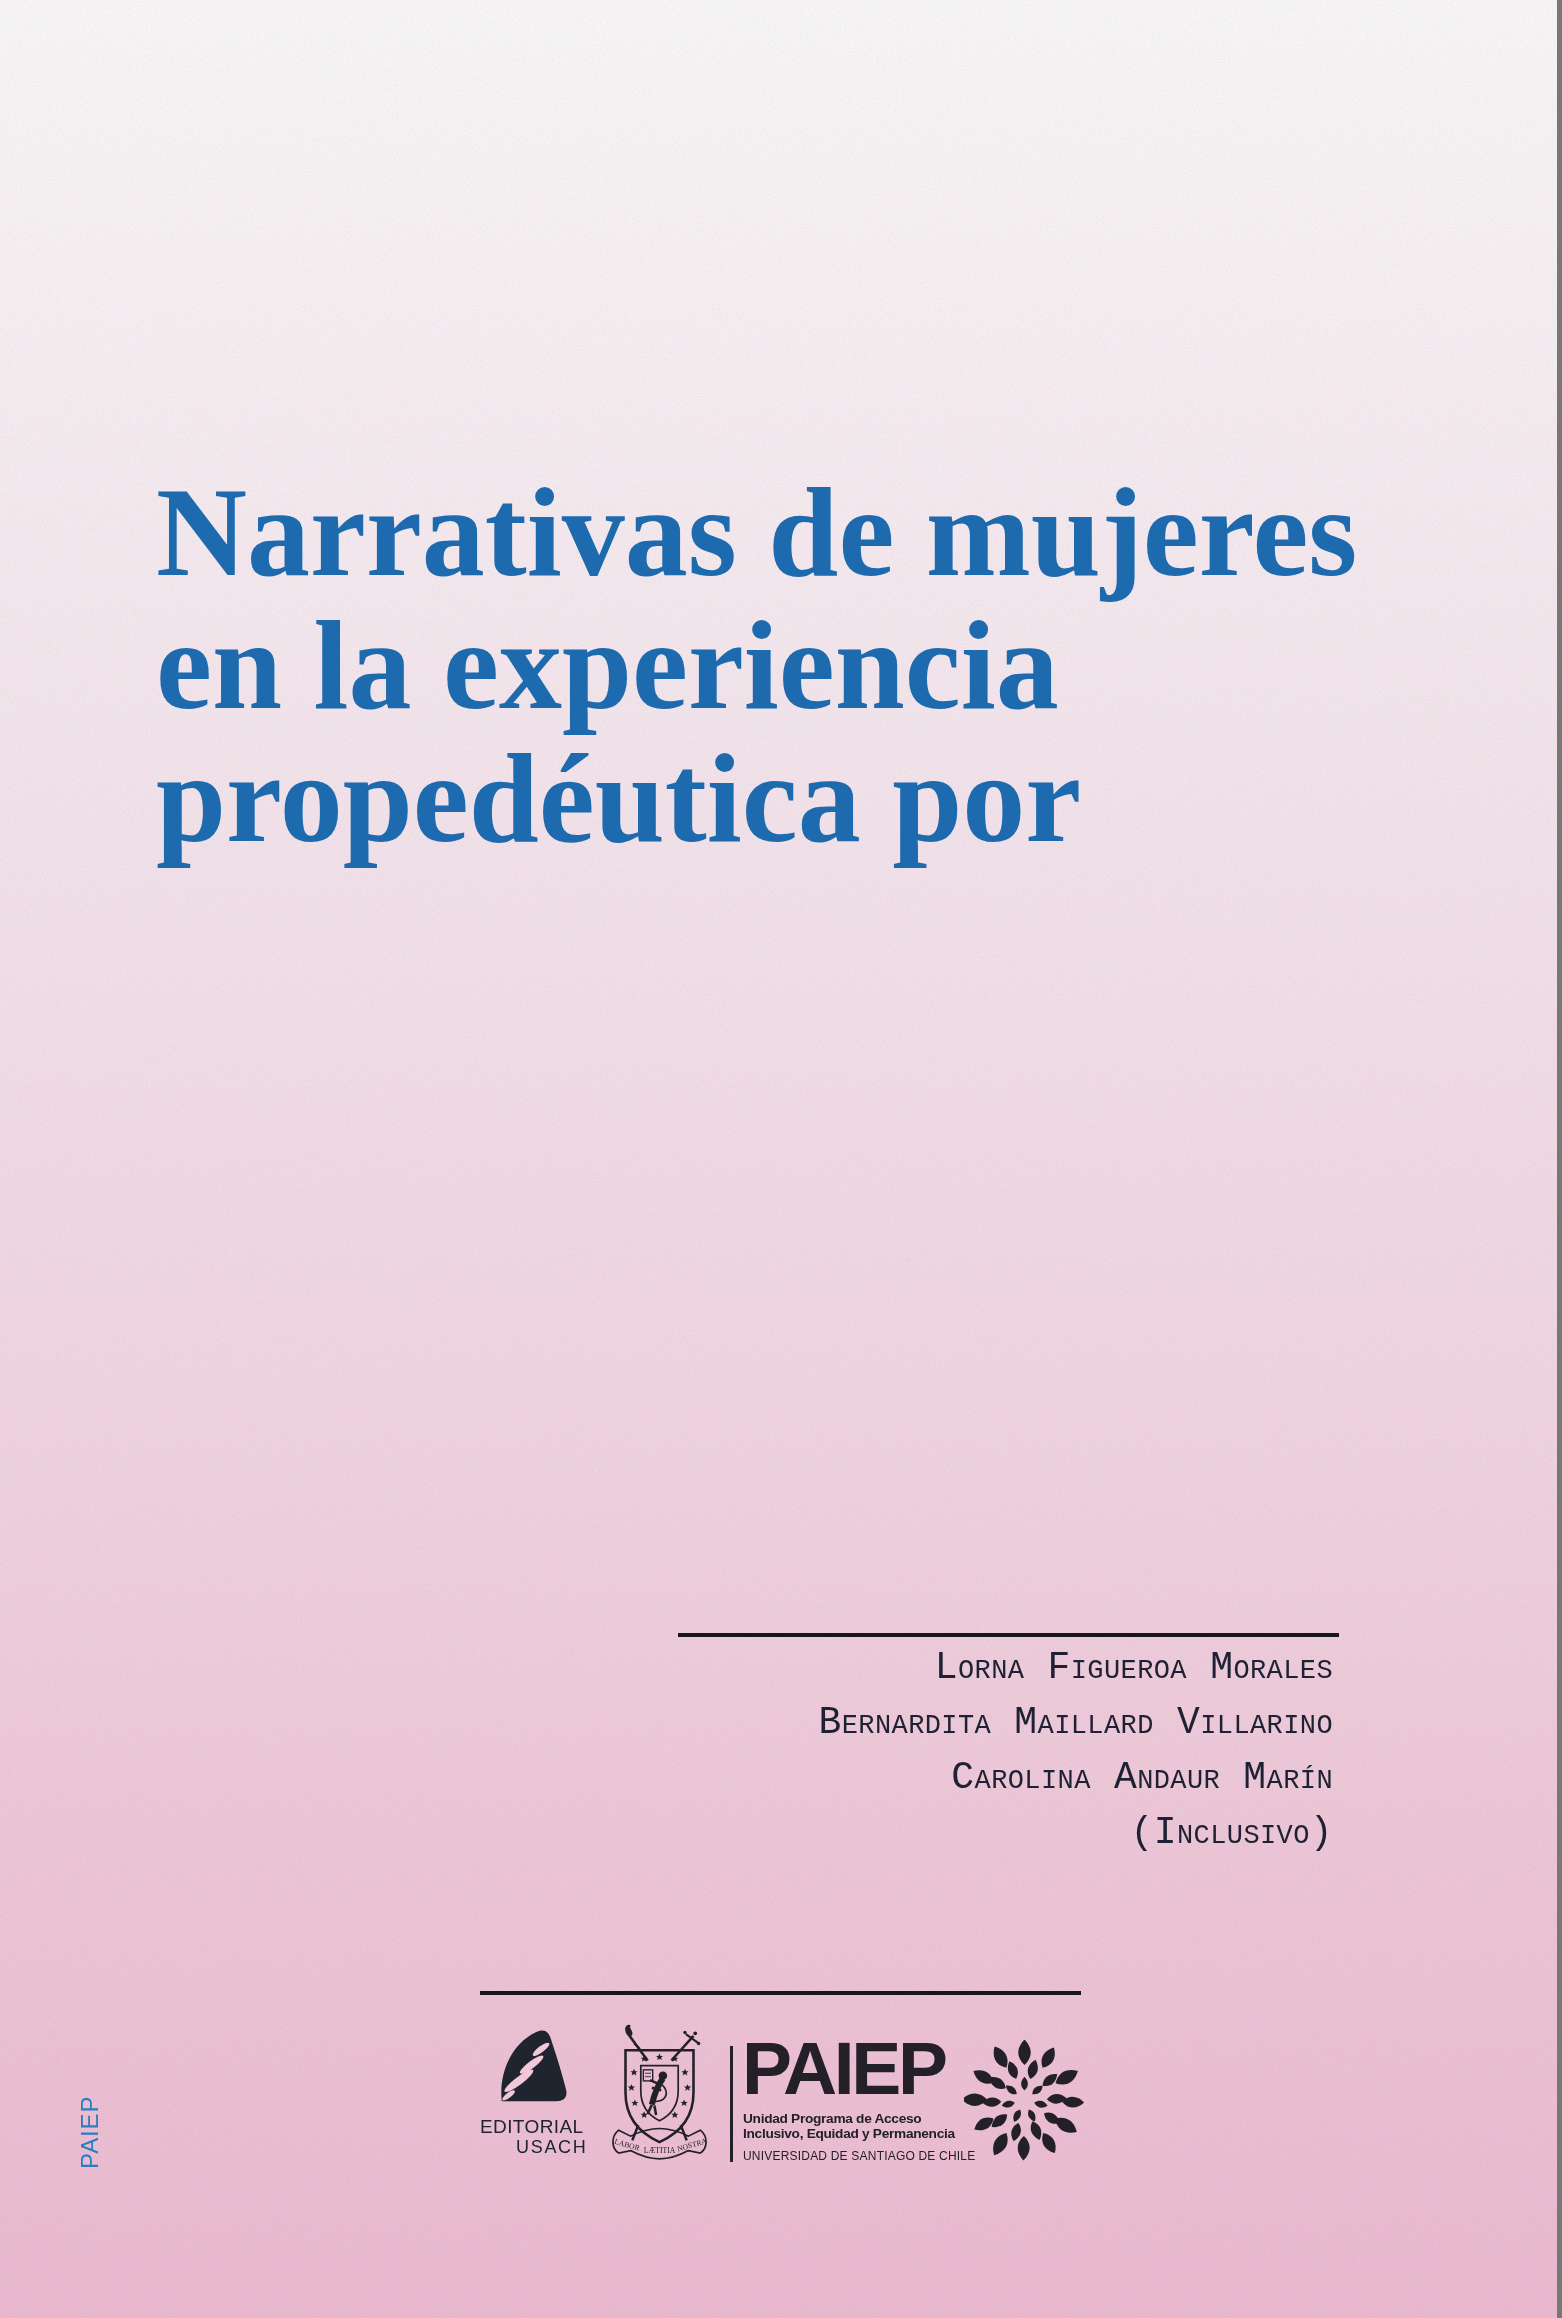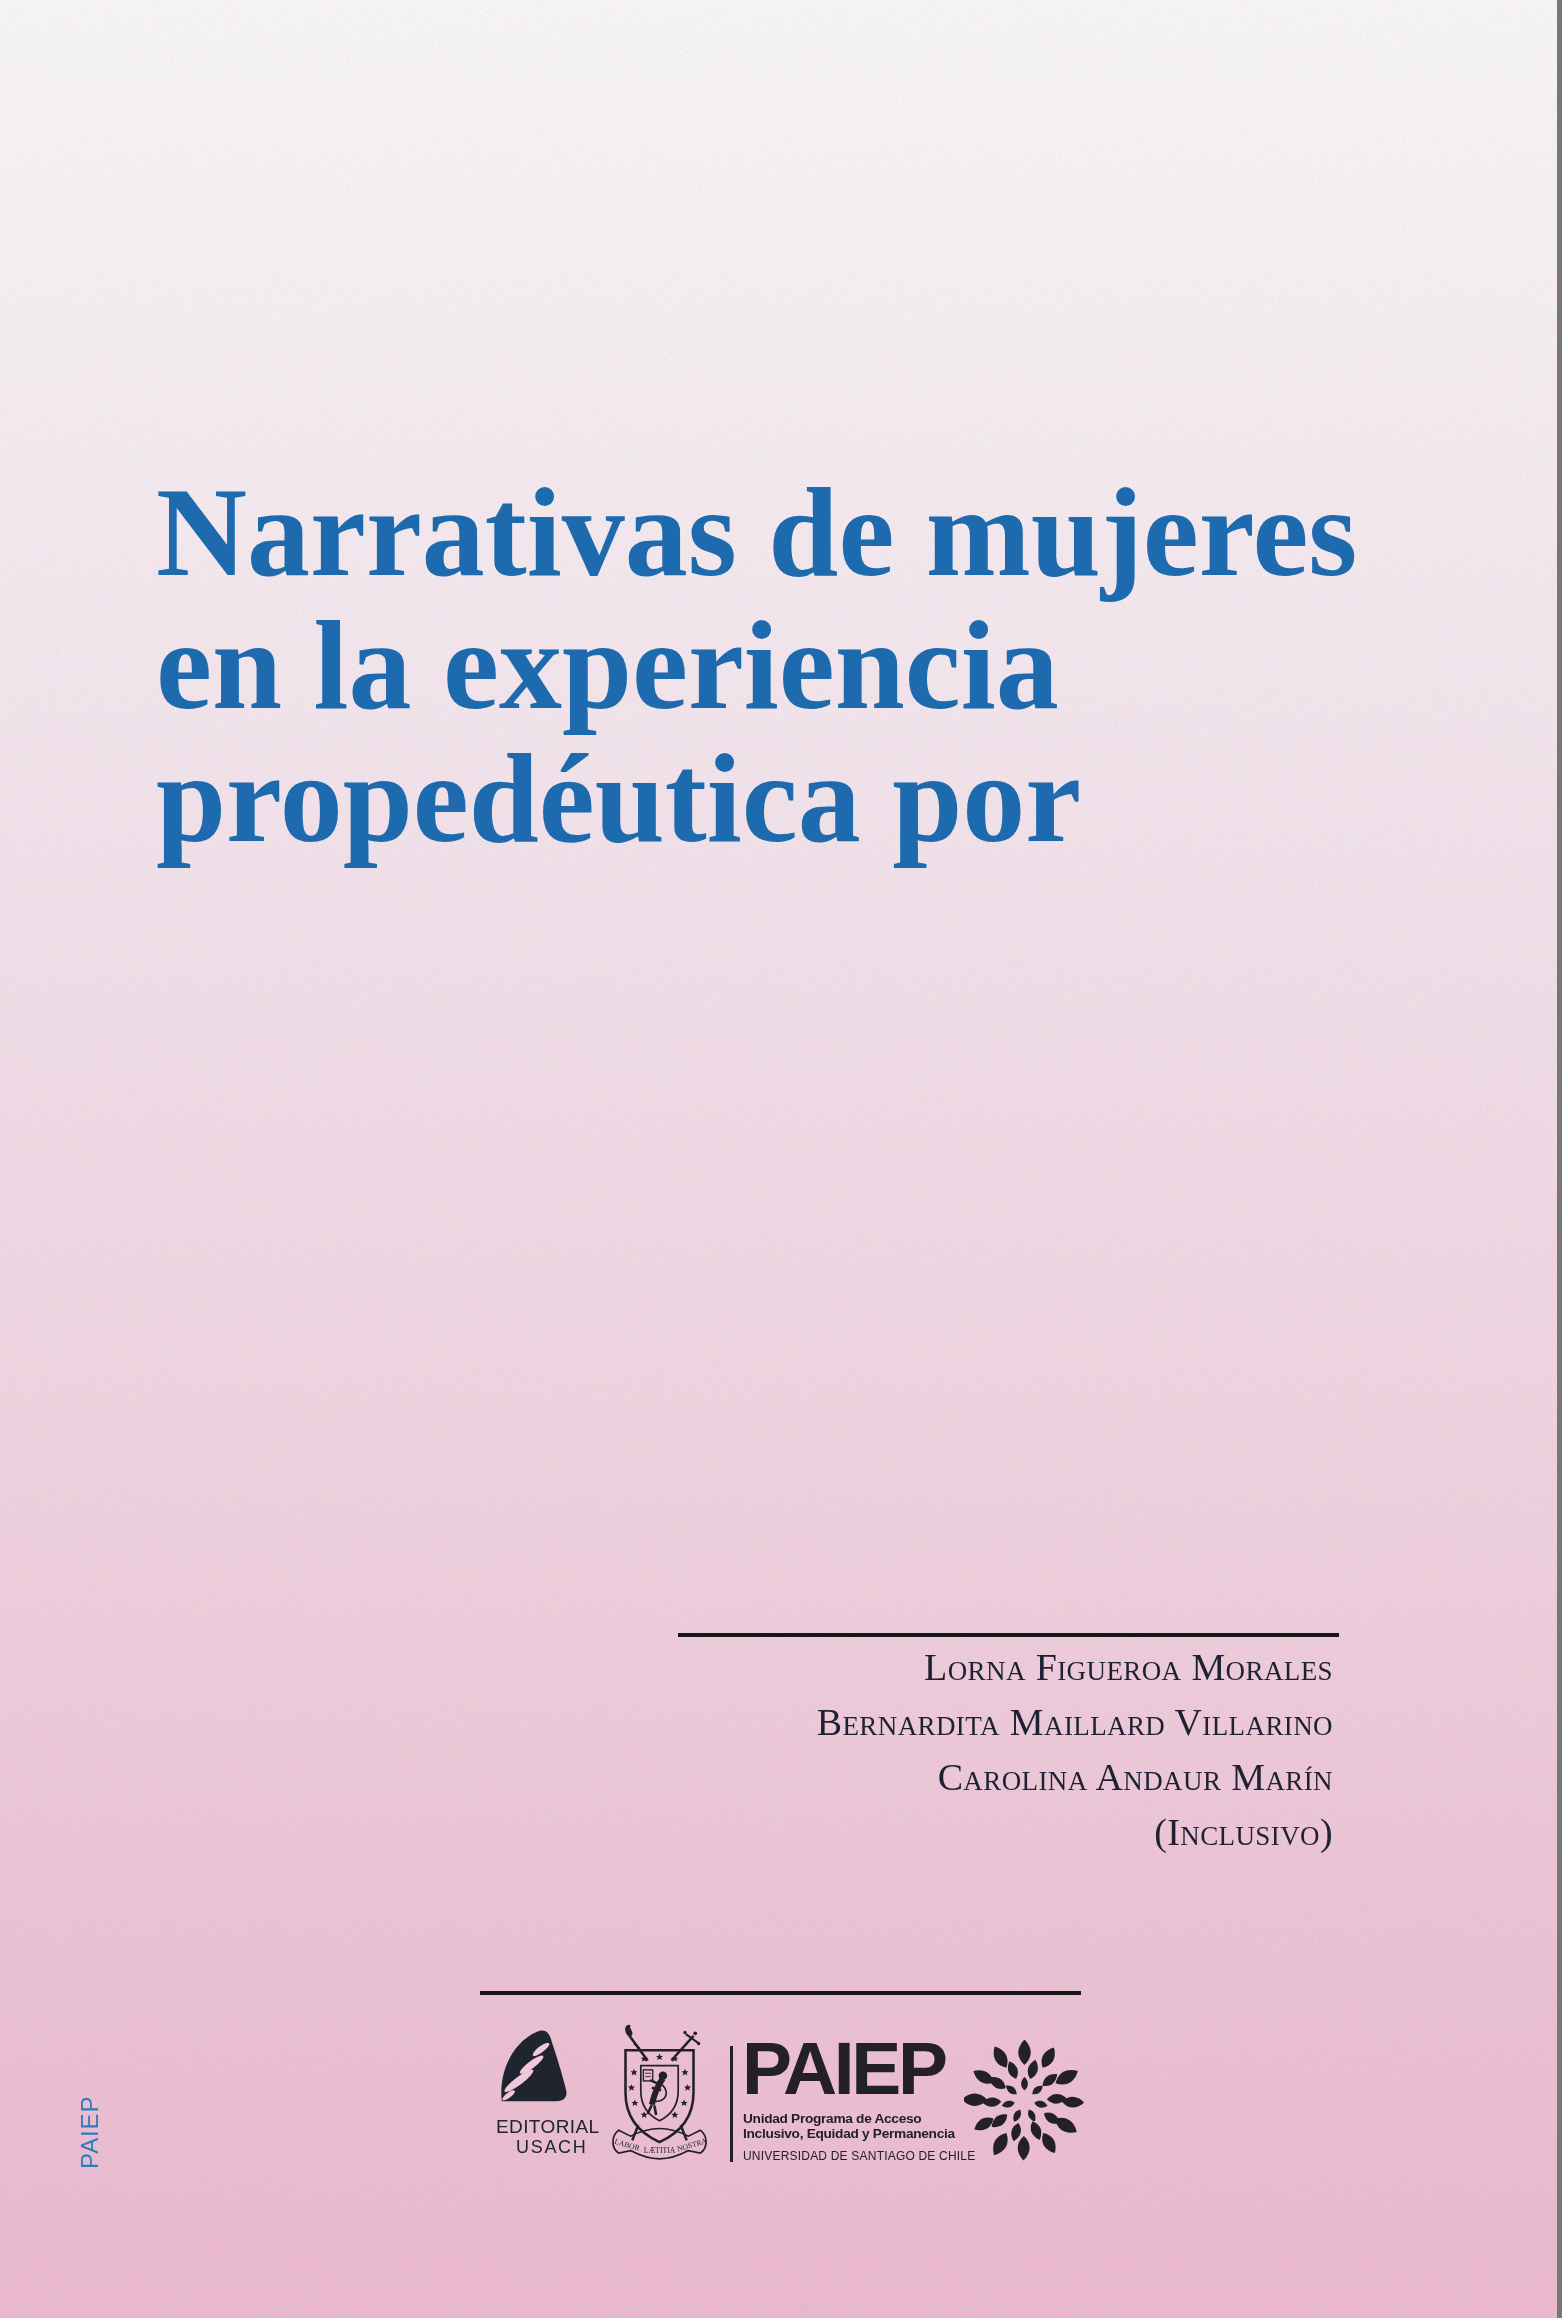--- a/index.html
+++ b/index.html
@@ -16,24 +16,24 @@
   }
   .subtitle{
     position:absolute;left:159px;top:876px;
     font-style:italic;font-weight:normal;font-size:90px;line-height:154px;
     color:#2271ae;white-space:nowrap;
   }
   .rule{position:absolute;background:#171717;}
   .editors{
     position:absolute;right:224px;top:1640px;width:768px;
     text-align:right;font-variant:small-caps;
-    font-size:38px;line-height:55px;letter-spacing:0.4px;color:#1e2133;
+    font-size:38px;line-height:55px;letter-spacing:0.4px;color:#1e2133;font-family:Liberation Mono, monospace;
   }
   .sans{font-family:"Liberation Sans",sans-serif;}
-  .ed-line1{position:absolute;left:496px;top:2116px;font-size:19px;letter-spacing:0.4px;color:#20242f;}
+  .ed-line1{position:absolute;left:480px;top:2116px;font-size:19px;letter-spacing:0.4px;color:#20242f;}
   .ed-line2{position:absolute;left:480px;top:2137px;font-size:18px;letter-spacing:1.7px;color:#20242f;margin-left:36px;}
   .vbar{position:absolute;left:730px;top:2046px;width:2.6px;height:116px;background:#232027;}
   .paiep-big{
     position:absolute;left:742px;top:2041px;
     font-weight:bold;font-size:75px;line-height:55px;letter-spacing:-3.4px;color:#232027;
   }
   .unit{position:absolute;left:743px;top:2111px;font-weight:bold;font-size:13.7px;line-height:15px;letter-spacing:-0.3px;color:#232027;}
   .univ{position:absolute;left:743px;top:2149px;font-size:12px;letter-spacing:0.2px;color:#232027;}
   .spine{
     position:absolute;left:75px;top:2169px;

